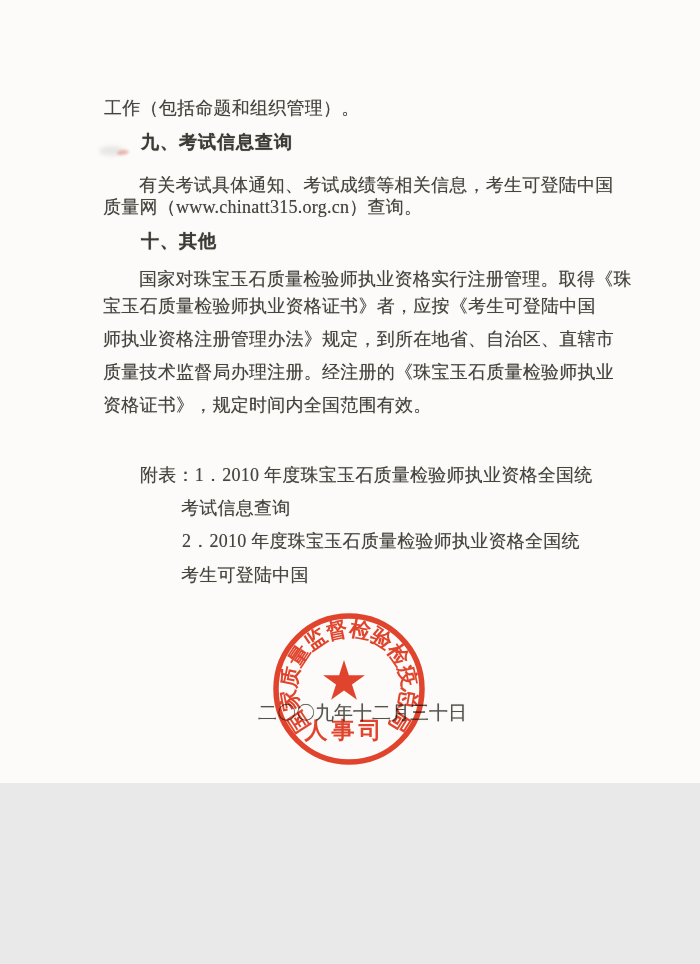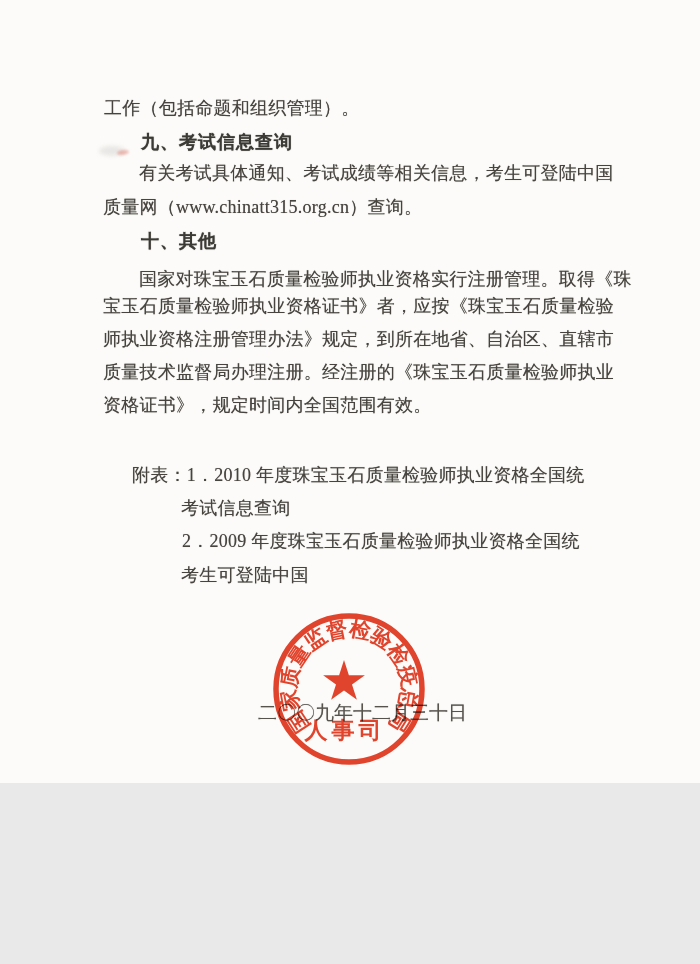--- a/index.html
+++ b/index.html
@@ -112,35 +112,35 @@
 <body>
 
 <div class="page">
 
   <div class="gray-smudge"></div>
   <div class="ink-smudge"></div>
 
   <div class="ln" style="left:104px; top:97px;">工作（包括命题和组织管理）。</div>
 
   <div class="ln heading" style="left:141px; top:131px;">九、考试信息查询</div>
-  <div class="ln" style="left:139px; top:163px;font-family:Liberation Mono, monospace;">有关考试具体通知、考试成绩等相关信息，考生可登陆中国</div>
+  <div class="ln" style="left:139px; top:174px;">有关考试具体通知、考试成绩等相关信息，考生可登陆中国</div>
   <div class="ln" style="left:103px; top:196px;">质量网（www.chinatt315.org.cn）查询。</div>
 
   <div class="ln heading" style="left:141px; top:230px;">十、其他</div>
   <div class="ln" style="left:139px; top:268px;">国家对珠宝玉石质量检验师执业资格实行注册管理。取得《珠</div>
-  <div class="ln" style="left:103px; top:295px;">宝玉石质量检验师执业资格证书》者，应按《珠宝玉石质量检验</div>
+  <div class="ln" style="left:103px; top:295px;">宝玉石质量检验师执业资格证书》者，应按《考生可登陆中国</div>
   <div class="ln" style="left:103px; top:328px;">师执业资格注册管理办法》规定，到所在地省、自治区、直辖市</div>
   <div class="ln" style="left:103px; top:361px;">质量技术监督局办理注册。经注册的《珠宝玉石质量检验师执业</div>
   <div class="ln" style="left:103px; top:394px;">资格证书》，规定时间内全国范围有效。</div>
 
-  <div class="ln" style="left:132px; top:464px;">
+  <div class="ln" style="left:140px; top:464px;">
     <span>附表：</span><span>1．2010 年度珠宝玉石质量检验师执业资格全国统</span>
   </div>
   <div class="ln" style="left:181px; top:497px;">考试信息查询</div>
-  <div class="ln" style="left:182px; top:530px;">2．2009 年度珠宝玉石质量检验师执业资格全国统</div>
+  <div class="ln" style="left:182px; top:530px;">2．2010 年度珠宝玉石质量检验师执业资格全国统</div>
   <div class="ln" style="left:181px; top:564px;">考生可登陆中国</div>
 
   <div class="date-line">二〇〇九年十二月三十日</div>
 
   <svg class="seal-svg" viewBox="0 0 200 200">
     <circle class="seal-ring" cx="100" cy="100" r="73"></circle>
     <g id="seal-arc">
         <text class="seal-char" transform="translate(49.7 132.7) rotate(-123.0)">国</text>
         <text class="seal-char" transform="translate(41.0 111.2) rotate(-100.7)">家</text>
         <text class="seal-char" transform="translate(41.2 88.0) rotate(-78.5)">质</text>

